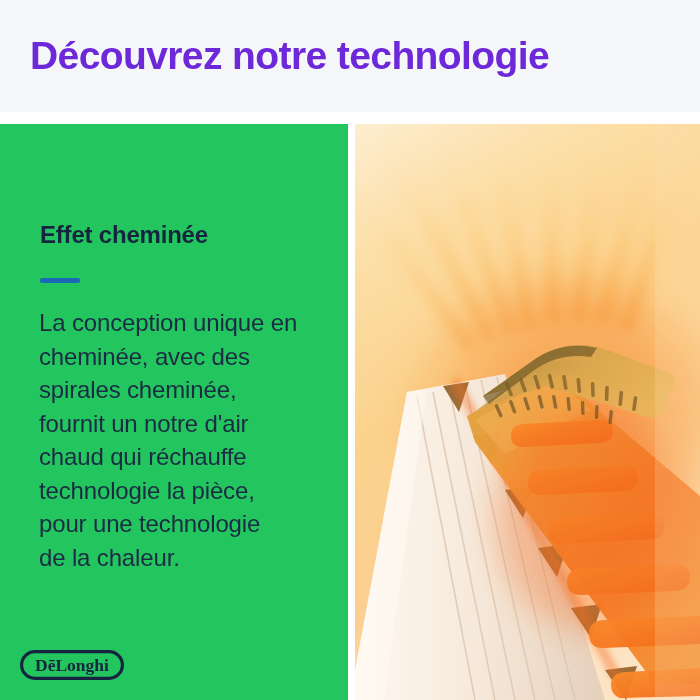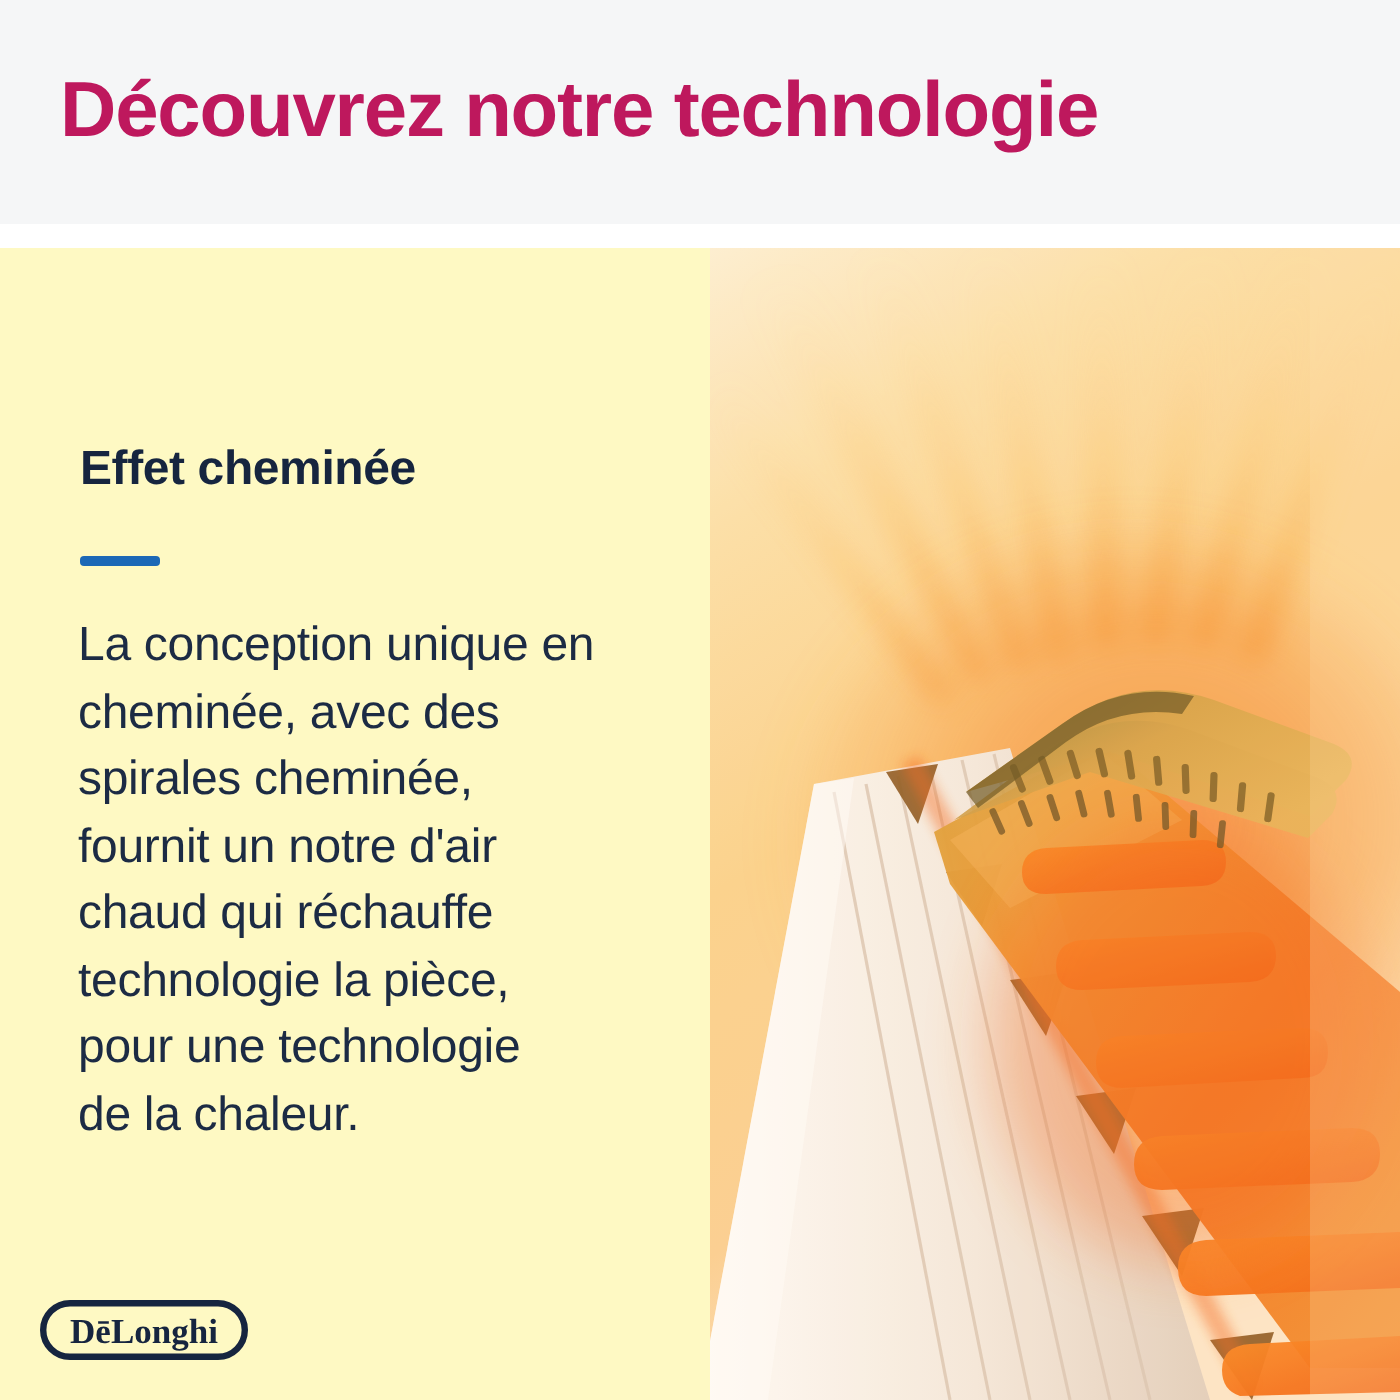--- a/index.html
+++ b/index.html
@@ -31,21 +31,21 @@
     height: 112px;
     background: #f5f6f7;
   }
   .page-title {
     position: absolute;
     left: 30px;
     top: 32px;
     font-size: 39px;
     font-weight: 700;
     letter-spacing: -0.6px;
-    color: #be185d;
+    color: #6d28d9;
     line-height: 48px;
     white-space: nowrap;
   }
 
   
   .gutter {
     position: absolute;
     left: 0;
     top: 112px;
     width: 700px;
@@ -53,22 +53,21 @@
     background: #ffffff;
   }
 
   
   .left-panel {
     position: absolute;
     left: 0;
     top: 124px;
     width: 348px;
     height: 576px;
-    background: #fef9c3;
-    padding-left: 39px;
+    background: #22c55e;
   }
   .section-heading {
     position: absolute;
     left: 40px;
     top: 96px;
     font-size: 24px;
     font-weight: 700;
     letter-spacing: -0.2px;
     color: #16253f;
     line-height: 30px;

